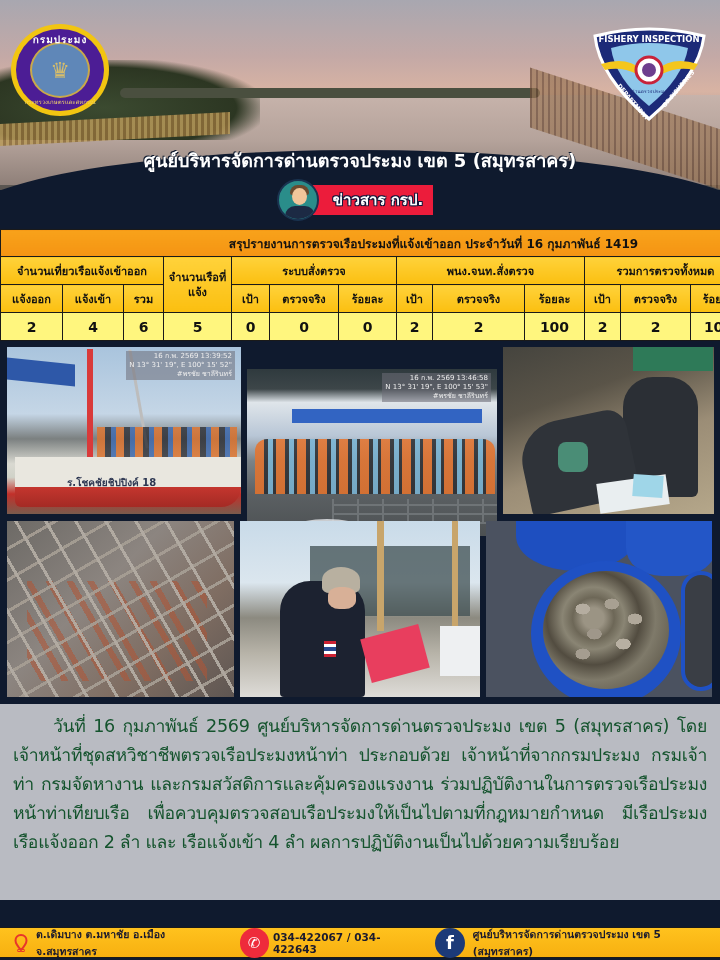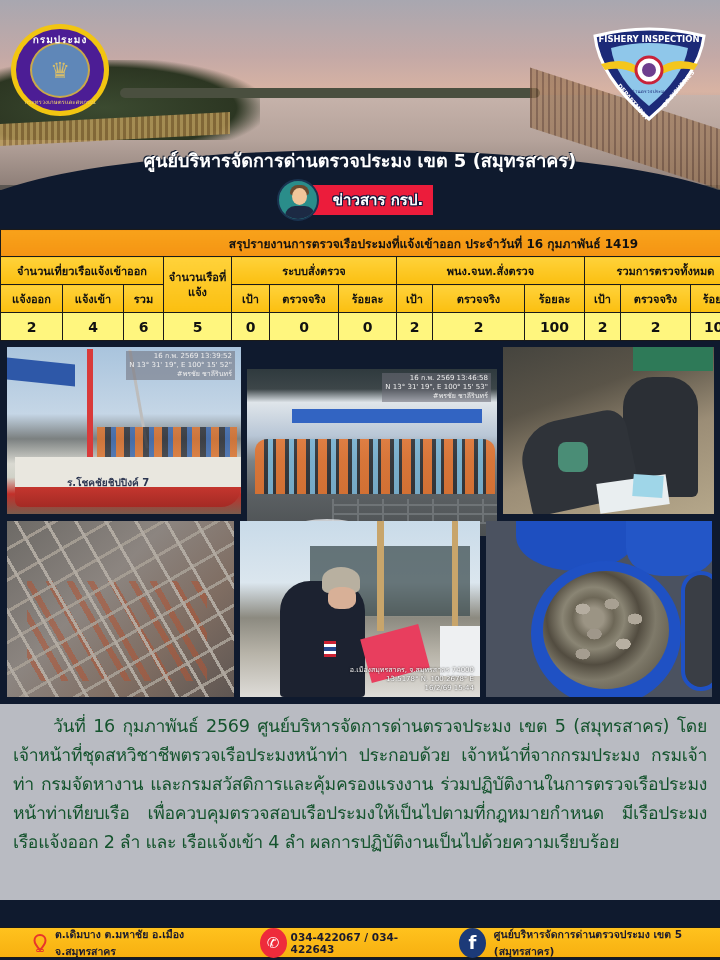--- a/index.html
+++ b/index.html
@@ -154,21 +154,21 @@
   
   .text-panel { position: absolute; left: 0; top: 704px; width: 720px; height: 196px;
     background: #b9bbc2; padding: 8px 13px 0 13px; }
   .text-panel p { font-family: "DejaVu Sans", sans-serif; font-size: 17.6px; line-height: 29px;
     color: #14532d; text-align: justify; text-align-last: left; text-indent: 40px; letter-spacing: -0.3px; }
 
   
   .footer { position: absolute; left: 0; top: 927px; width: 720px; height: 31px;
     background: linear-gradient(180deg, #ffc21e, #f7b010); border-top: 1px solid #1a1a1a; border-bottom: 1px solid #1a1a1a;
     display: flex; align-items: center; font-family: "DejaVu Sans", sans-serif; font-size: 10.5px; font-weight: bold; color: #1a1a2e; }
-  .footer .item { display: flex; align-items: center; margin-left: 19px; }
+  .footer .item { display: flex; align-items: center; }
   .footer .pin { width: 14px; height: 18px; margin: 0 8px 0 14px; position: relative; }
   .footer .phone-ic { width: 30px; height: 30px; border-radius: 50%; background: #ee2b3b; color: #fff;
     display: flex; align-items: center; justify-content: center; font-size: 15px; margin: 0 4px 0 14px; }
   .footer .fb-ic { width: 30px; height: 30px; border-radius: 50%; background: #1c3a78; color: #fff;
     display: flex; align-items: center; justify-content: center; font-size: 18px; font-weight: bold; margin: 0 8px 0 14px; }
 </style>
 </head>
 <body>
 
 <div class="banner">
@@ -275,21 +275,21 @@
   </tr>
 </tbody>
   </table>
 
 <div class="photo p1">
   <div class="shed"></div>
     <div class="mast"></div>
     <div class="mast2"></div>
   <div class="crowd"></div>
     <div class="hull"></div>
-  <div class="hull-txt">ร.โชคชัยชิปปิงค์ 7</div>
+  <div class="hull-txt">ร.โชคชัยชิปปิงค์ 18</div>
   <div class="stamp">
     <div>16 ก.พ. 2569 13:39:52</div>
       <div>N 13° 31' 19", E 100° 15' 52"</div>
       <div>#พรชัย ชาลีรินทร์</div>
   </div>
 </div>
 
 <div class="photo p2">
   <div class="roof-stripe"></div>
     <div class="group"></div>
@@ -319,25 +319,20 @@
 <div class="photo p5">
   <div class="boat"></div>
     <div class="pole"></div>
     <div class="pole2"></div>
   <div class="person"></div>
     <div class="cap"></div>
     <div class="face"></div>
     <div class="flag"></div>
   <div class="folder"></div>
     <div class="bin"></div>
-  <div class="stamp-bottom">
-    <div>อ.เมืองสมุทรสาคร, จ.สมุทรสาคร 74000</div>
-      <div>13.5178° N, 100.2678° E</div>
-      <div>16/2/69 15:44</div>
-  </div>
 </div>
 
 <div class="photo p6">
   <div class="drum-top"></div>
     <div class="drum-top2"></div>
     <div class="drum-right"></div>
   <div class="drum"></div>
     <div class="water"></div>
     <div class="clams"></div>
 </div>

